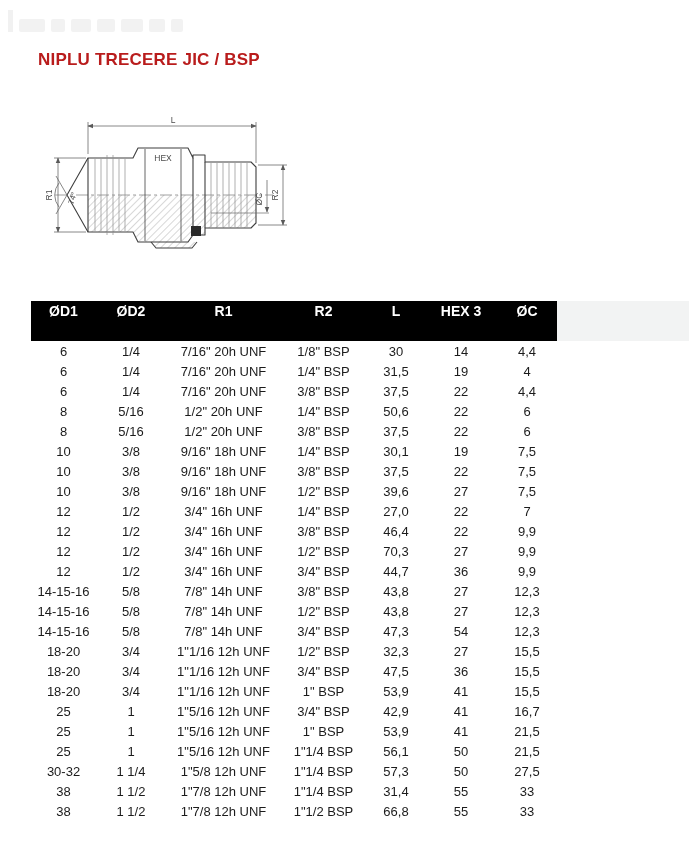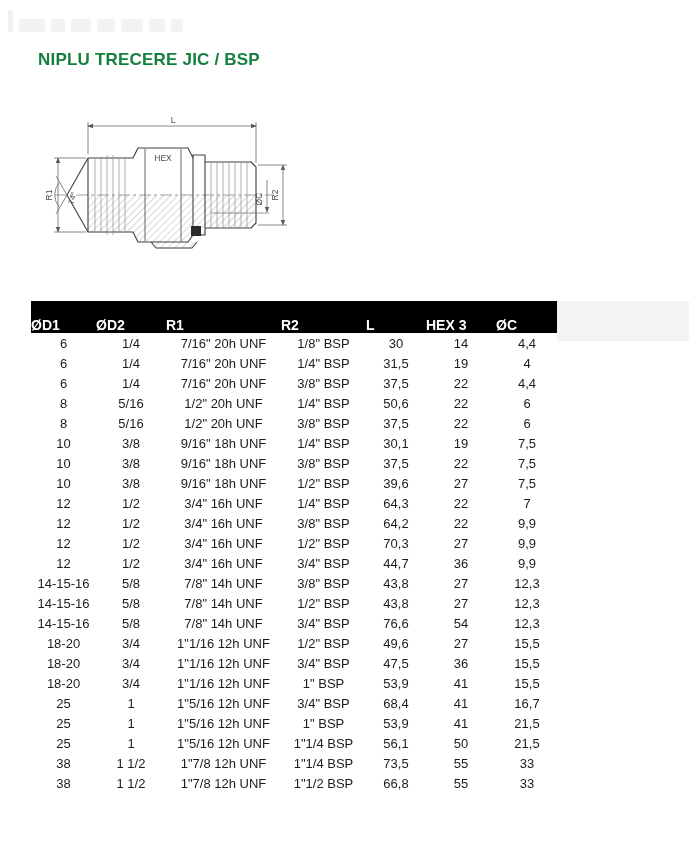--- a/index.html
+++ b/index.html
@@ -8,32 +8,32 @@
     position:relative; width:700px; height:865px; background:#ffffff;
     font-family:"Liberation Sans", sans-serif; color:#1b1b1b; overflow:hidden;
   }
   
   .watermark { position:absolute; left:8px; top:10px; display:flex; align-items:flex-end; gap:6px; opacity:1; }
   .watermark .wbar { width:5px; height:22px; background:#f1f1f1; }
   .watermark .wblob { height:13px; background:#f2f2f2; border-radius:2px; }
 
   .title {
     position:absolute; left:38px; top:50px;
-    font-size:17px; font-weight:bold; color:#15803d; letter-spacing:0.2px;
+    font-size:17px; font-weight:bold; color:#b91c1c; letter-spacing:0.2px;
   }
 
   .drawing { position:absolute; left:25px; top:100px; width:290px; height:165px; }
 
   .table-wrap { position:absolute; left:31px; top:301px; width:527px; }
   table.spec { border-collapse:collapse; table-layout:fixed; width:527px; }
   col.c0{width:65px} col.c1{width:70px} col.c2{width:115px}
   col.c3{width:85px} col.c4{width:60px} col.c5{width:70px} col.c6{width:62px}
   table.spec thead th {
     background:#000000; color:#ffffff; font-size:14px; font-weight:bold;
-    height:24px; vertical-align:top; padding-top:16px; text-align:left;
+    height:40px; vertical-align:top; padding-top:2px; text-align:center;
   }
   table.spec tbody td {
     height:20px; font-size:13px; text-align:center; vertical-align:middle;
     color:#1b1b1b; white-space:nowrap; padding:0;
   }
   .header-spacer {
     position:absolute; left:526px; top:0; width:132px; height:40px; background:#f2f3f3;
   }
 </style>
 </head>
@@ -230,30 +230,30 @@
             <td>1/2" BSP</td>
             <td>39,6</td>
             <td>27</td>
             <td>7,5</td>
           </tr>
           <tr>
             <td>12</td>
             <td>1/2</td>
             <td>3/4" 16h UNF</td>
             <td>1/4" BSP</td>
-            <td>64,3</td>
+            <td>27,0</td>
             <td>22</td>
             <td>7</td>
           </tr>
           <tr>
             <td>12</td>
             <td>1/2</td>
             <td>3/4" 16h UNF</td>
             <td>3/8" BSP</td>
-            <td>64,2</td>
+            <td>46,4</td>
             <td>22</td>
             <td>9,9</td>
           </tr>
           <tr>
             <td>12</td>
             <td>1/2</td>
             <td>3/4" 16h UNF</td>
             <td>1/2" BSP</td>
             <td>70,3</td>
             <td>27</td>
@@ -284,30 +284,30 @@
             <td>1/2" BSP</td>
             <td>43,8</td>
             <td>27</td>
             <td>12,3</td>
           </tr>
           <tr>
             <td>14-15-16</td>
             <td>5/8</td>
             <td>7/8" 14h UNF</td>
             <td>3/4" BSP</td>
-            <td>76,6</td>
+            <td>47,3</td>
             <td>54</td>
             <td>12,3</td>
           </tr>
           <tr>
             <td>18-20</td>
             <td>3/4</td>
             <td>1"1/16 12h UNF</td>
             <td>1/2" BSP</td>
-            <td>49,6</td>
+            <td>32,3</td>
             <td>27</td>
             <td>15,5</td>
           </tr>
           <tr>
             <td>18-20</td>
             <td>3/4</td>
             <td>1"1/16 12h UNF</td>
             <td>3/4" BSP</td>
             <td>47,5</td>
             <td>36</td>
@@ -320,21 +320,21 @@
             <td>1" BSP</td>
             <td>53,9</td>
             <td>41</td>
             <td>15,5</td>
           </tr>
           <tr>
             <td>25</td>
             <td>1</td>
             <td>1"5/16 12h UNF</td>
             <td>3/4" BSP</td>
-            <td>68,4</td>
+            <td>42,9</td>
             <td>41</td>
             <td>16,7</td>
           </tr>
           <tr>
             <td>25</td>
             <td>1</td>
             <td>1"5/16 12h UNF</td>
             <td>1" BSP</td>
             <td>53,9</td>
             <td>41</td>
@@ -343,25 +343,34 @@
           <tr>
             <td>25</td>
             <td>1</td>
             <td>1"5/16 12h UNF</td>
             <td>1"1/4 BSP</td>
             <td>56,1</td>
             <td>50</td>
             <td>21,5</td>
           </tr>
           <tr>
+            <td>30-32</td>
+            <td>1 1/4</td>
+            <td>1"5/8 12h UNF</td>
+            <td>1"1/4 BSP</td>
+            <td>57,3</td>
+            <td>50</td>
+            <td>27,5</td>
+          </tr>
+          <tr>
             <td>38</td>
             <td>1 1/2</td>
             <td>1"7/8 12h UNF</td>
             <td>1"1/4 BSP</td>
-            <td>73,5</td>
+            <td>31,4</td>
             <td>55</td>
             <td>33</td>
           </tr>
           <tr>
             <td>38</td>
             <td>1 1/2</td>
             <td>1"7/8 12h UNF</td>
             <td>1"1/2 BSP</td>
             <td>66,8</td>
             <td>55</td>

